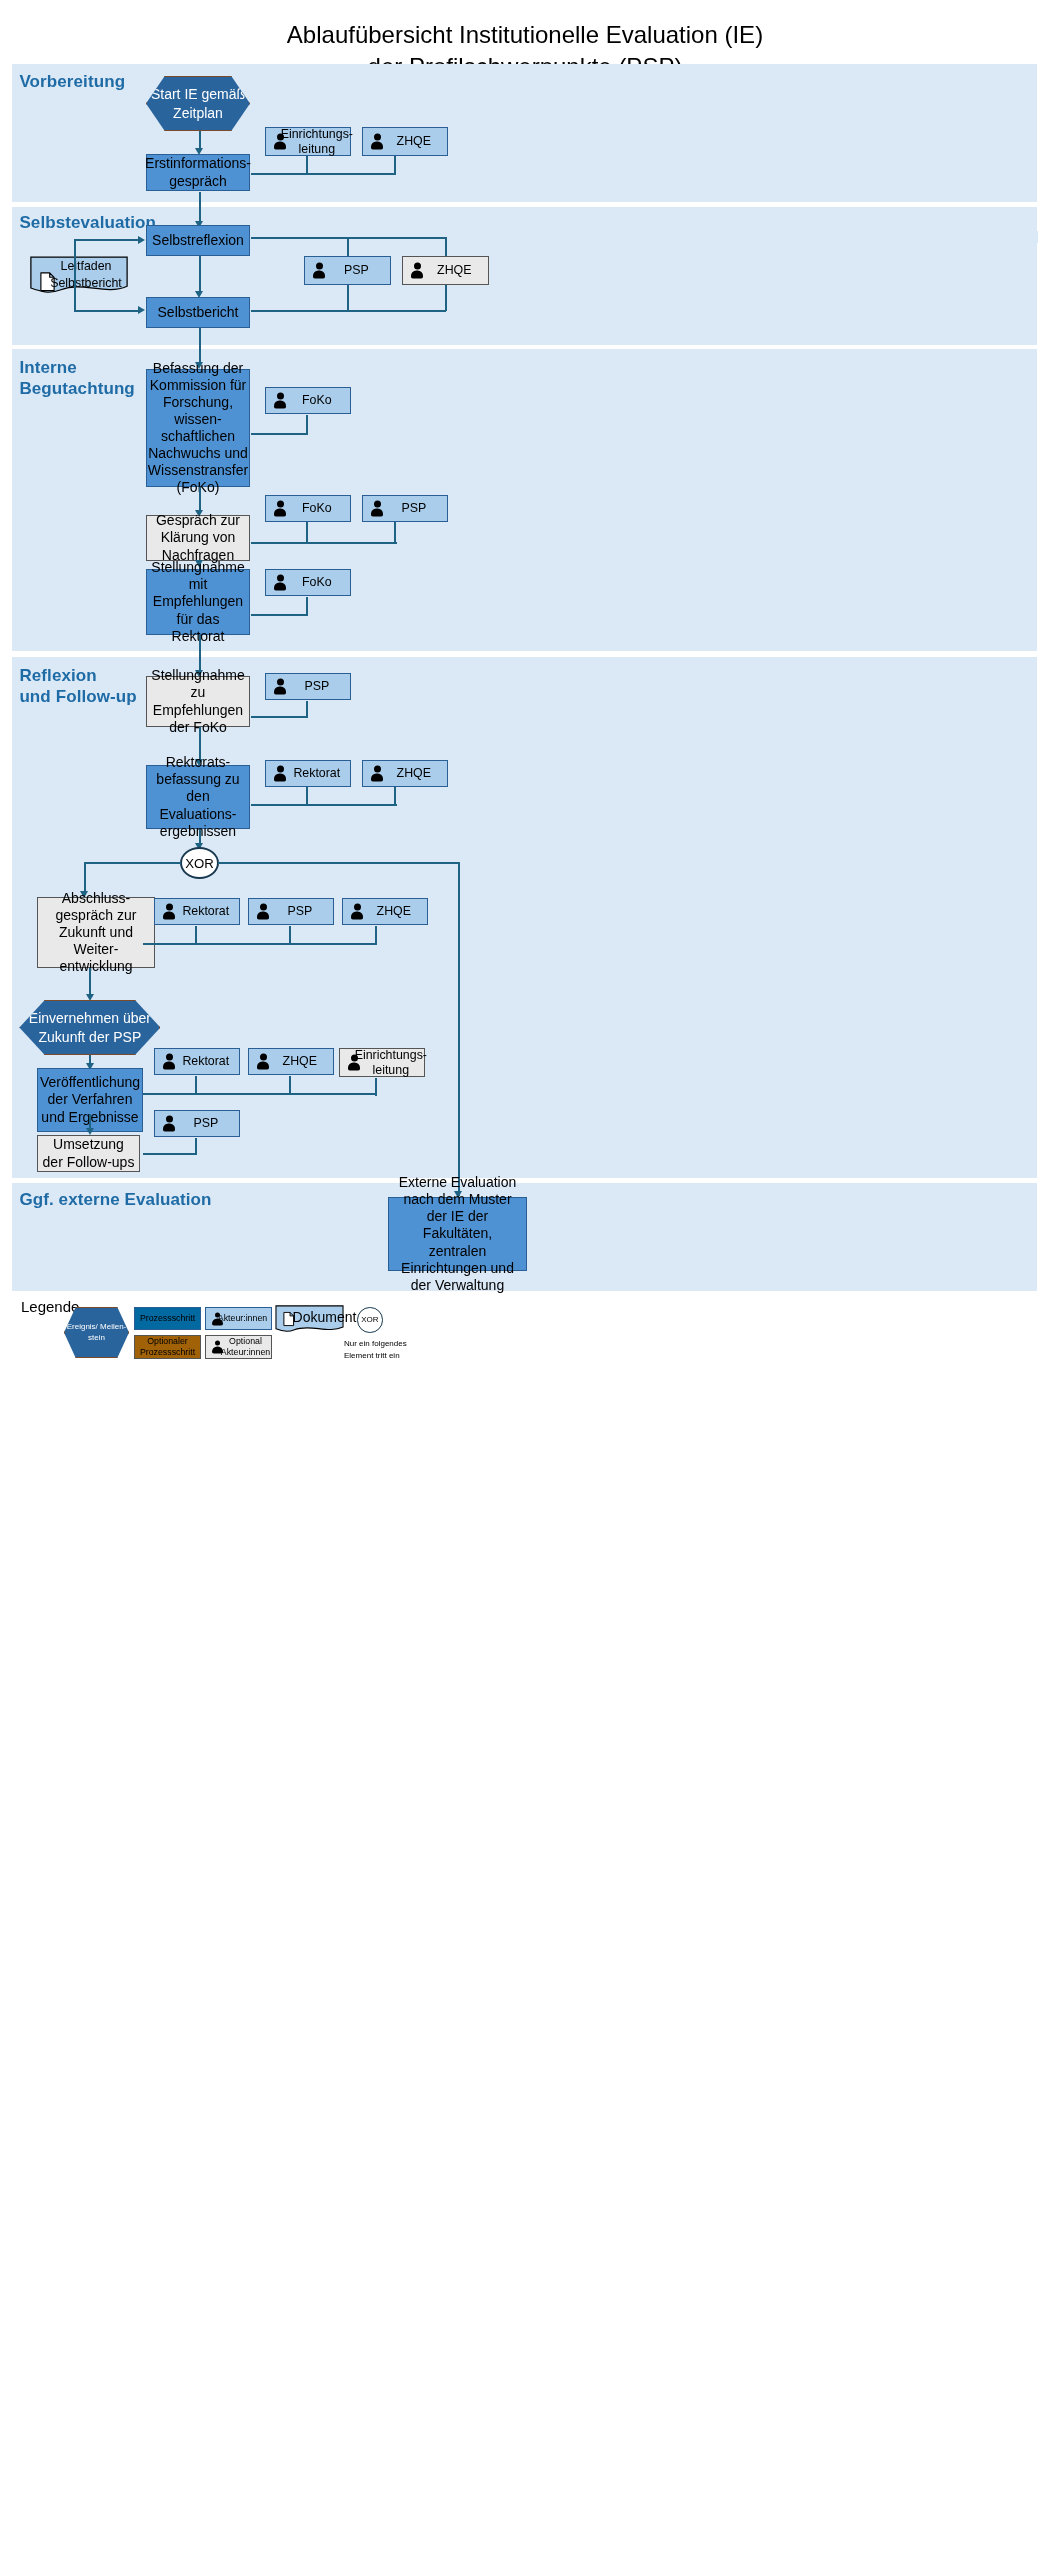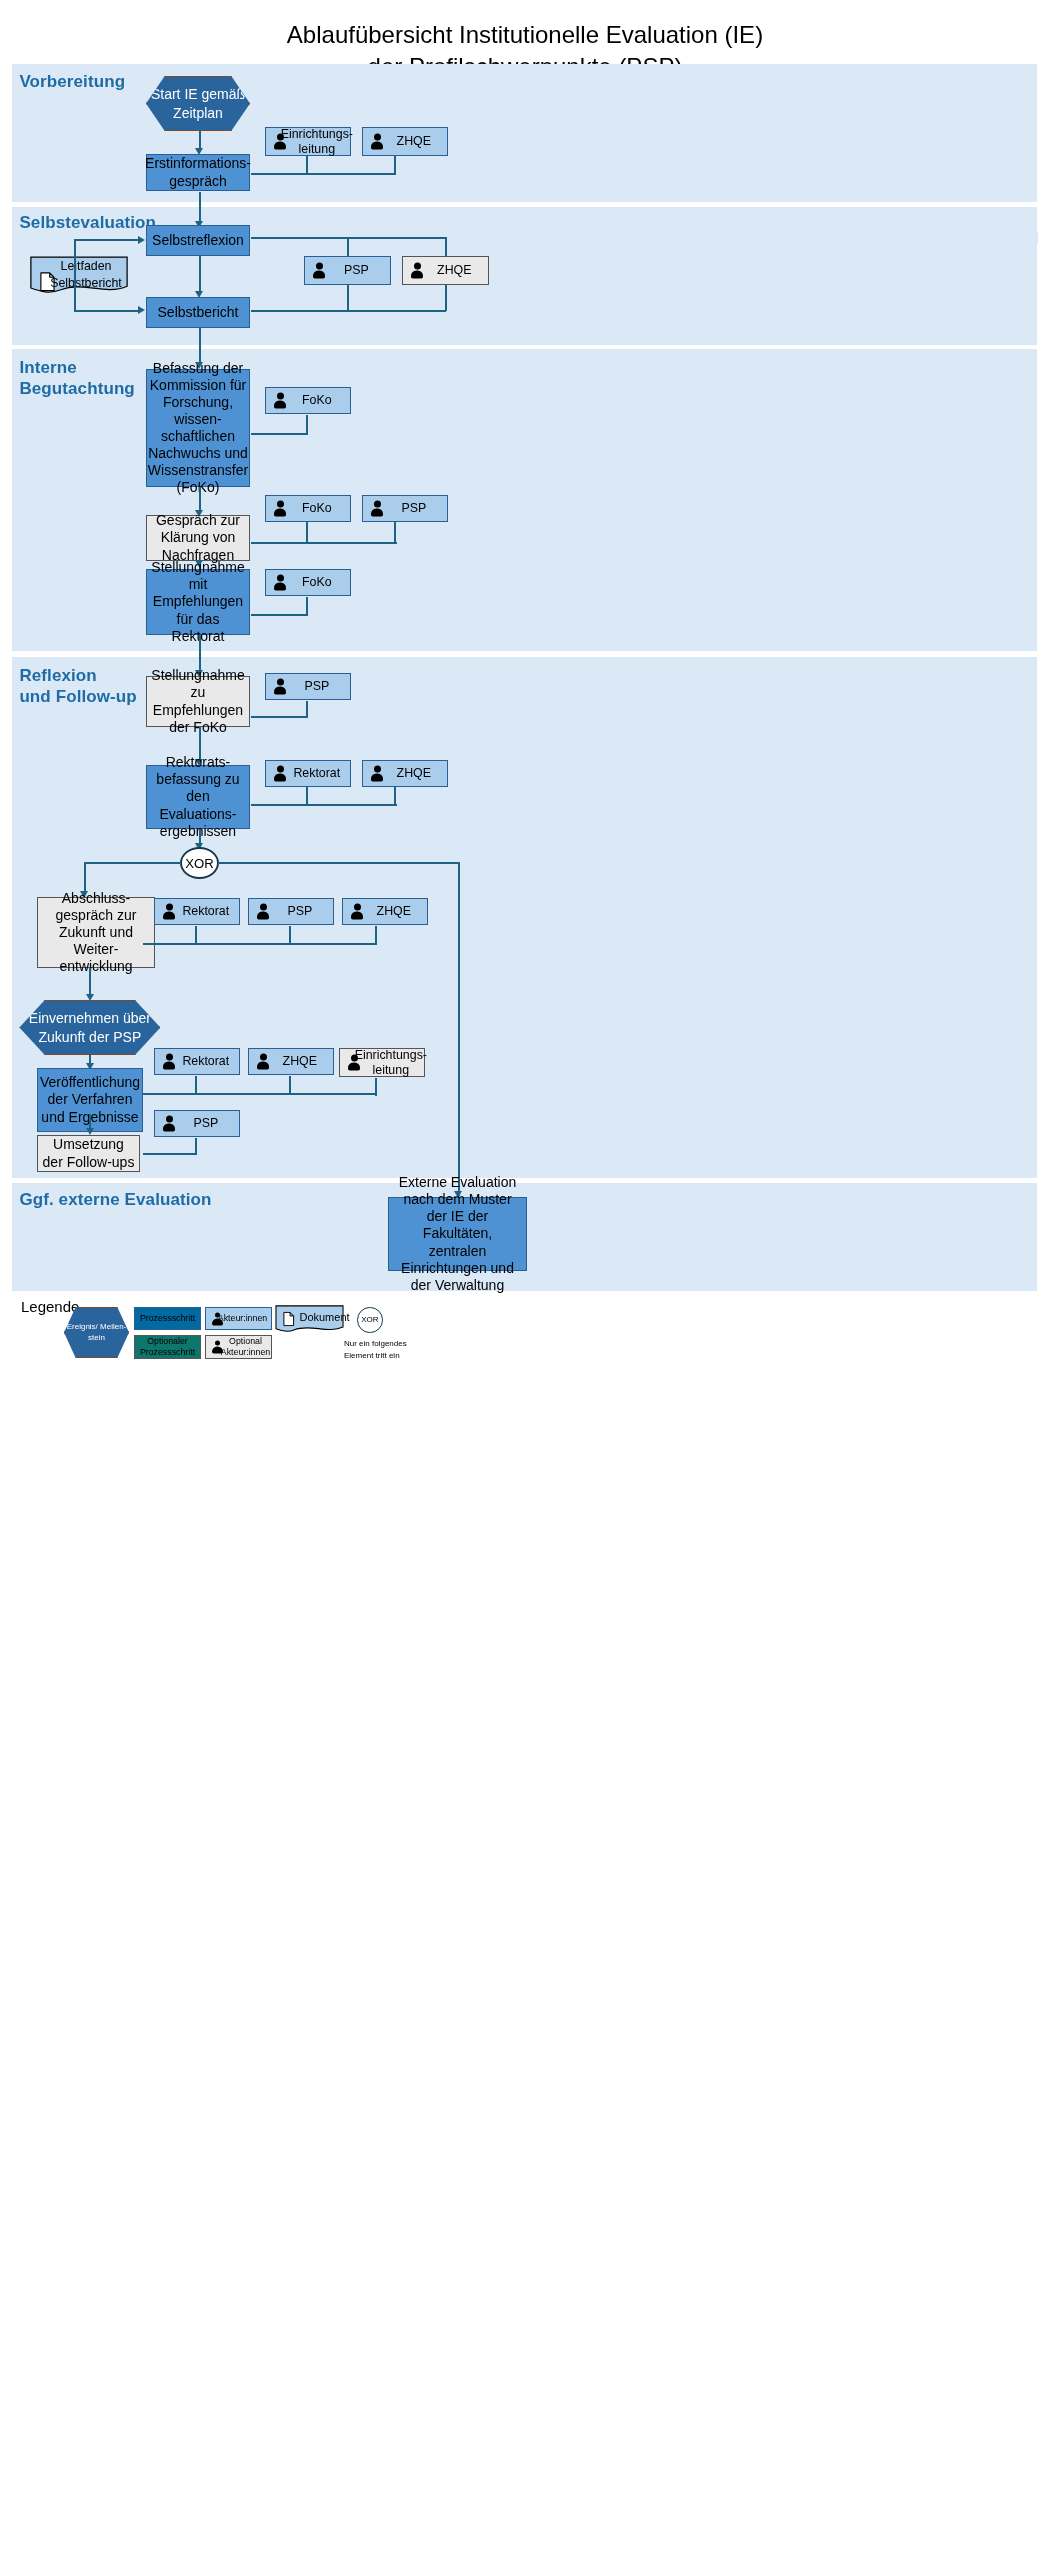--- a/index.html
+++ b/index.html
@@ -113,21 +113,21 @@
   
   .legend-title{
     position:absolute;font-size:15px;color:#000;
   }
   .lg-box{
     position:absolute;box-sizing:border-box;
     display:flex;align-items:center;justify-content:center;text-align:center;
     font-size:8.8px;line-height:1.25;
   }
   .lg-proc{background:#0369a1;border:0.9px solid #2a5f96;}
-  .lg-proc-opt{background:#0f766e;border:0.9px solid #555;text-align:center;}
+  .lg-proc-opt{background:#a16207;border:0.9px solid #555;text-align:center;}
   .lg-actor{background:#a9cdeb;border:0.9px solid #2a5f96;}
   .lg-actor-opt{background:#e9e9e9;border:0.9px solid #555;}
   .lg-note{position:absolute;font-size:8px;line-height:1.45;}
   .lg-hex{
     position:absolute;color:#fff;font-size:8px;line-height:1.3;
     background:#2a649c;border:0.9px solid #7a4a2a;box-sizing:border-box;
     display:flex;align-items:center;justify-content:center;text-align:center;
     clip-path:polygon(18% 0%, 82% 0%, 100% 50%, 82% 100%, 18% 100%, 0% 50%);
   }
   .lg-xor{
@@ -458,21 +458,21 @@
 
   <div class="doc" style="left:275px;top:1305px;width:69px;height:28px;">
     <svg width="69" height="30" viewBox="0 0 78 34">
       <path d="M1,1 L77,1 L77,25 C60,33 40,21 22,28 C15,31 8,30 1,27 Z" fill="#a9cdeb" stroke="#000" stroke-width="1.2"></path>
     </svg>
     <span class="lg-dico">
       <svg width="11.5" height="15" viewBox="0 0 13 17">
           <path d="M1,1 L8,1 L12,5 L12,16 L1,16 Z M8,1 L8,5 L12,5" fill="#fff" stroke="#000" stroke-width="1.1" stroke-linejoin="round"></path>
         </svg>
     </span>
-    <span class="dlabel" style="font-size:11px;padding-left:30px;padding-bottom:3.5px">Dokument</span>
+    <span class="dlabel" style="font-size:14px;padding-left:30px;padding-bottom:3.5px">Dokument</span>
   </div>
 
   <div class="lg-xor" style="left:357px;top:1307px;width:25.6px;height:25.6px;">XOR</div>
   <div class="lg-note" style="left:344px;top:1338px;">
     <div>Nur ein folgendes</div>
     <div>Element tritt ein</div>
   </div>
 
 </div>
 

